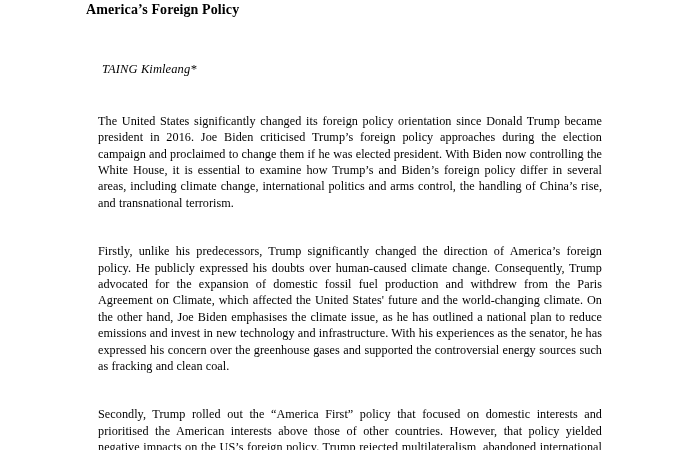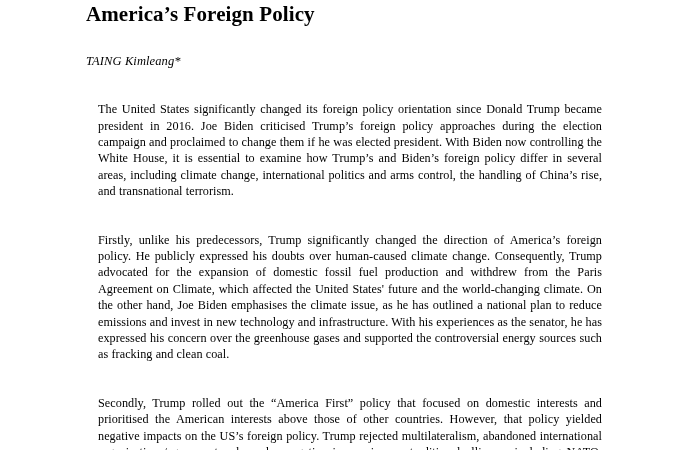--- a/index.html
+++ b/index.html
@@ -15,32 +15,32 @@
     color: #000000;
   }
   .page {
     width: 700px;
     height: 450px;
     box-sizing: border-box;
     padding: 0 86px 0 86px;
     position: relative;
   }
   .doc-title {
-    font-size: 21px;
+    font-size: 14px;
     font-weight: bold;
     line-height: 1.2;
     margin: 0;
     padding-top: 2px;
     text-align: left;
     letter-spacing: 0.1px;
   }
   .author {
     font-size: 12.5px;
     font-style: italic;
-    margin: 0;
+    margin: 16px;
     padding-top: 27px;
     letter-spacing: 0.1px;
   }
   .body-para {
     font-size: 12.2px;
     line-height: 1.345;
     text-align: justify;
     margin: 12px;
     padding-top: 20px;
     letter-spacing: 0.05px;

